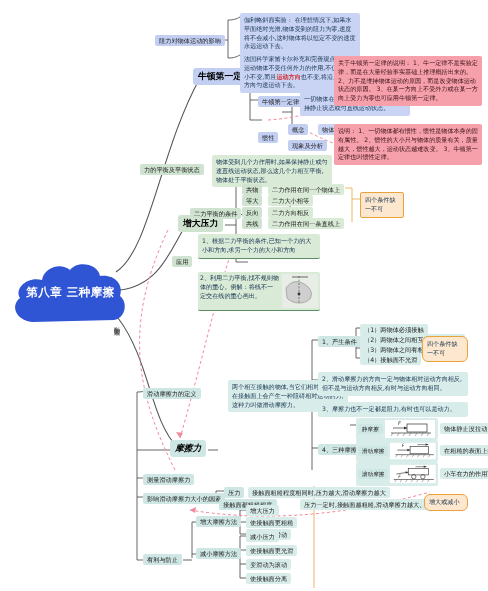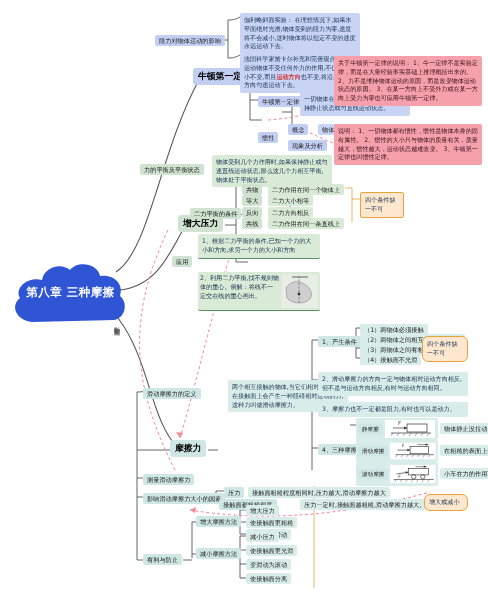--- a/index.html
+++ b/index.html
@@ -206,21 +206,21 @@
       <rect x="0" y="0" width="36" height="34" fill="#e8eee6"></rect>
       <path d="M4,14 C8,8 14,6 20,9 C27,12 32,18 28,25 C22,31 10,30 5,24 Z" fill="#cfcfcf" stroke="#777" stroke-width="0.5"></path>
       <line x1="17" y1="2" x2="17" y2="30" stroke="#444" stroke-width="0.6" stroke-dasharray="2,1.5"></line>
       <line x1="10" y1="3" x2="26" y2="3" stroke="#444" stroke-width="0.8"></line>
       <circle cx="17" cy="20" r="1.4" fill="#333"></circle>
     </svg>
   </div>
 
   <div class="vtext" style="left:112px;top:322px;">影响因素</div>
 
-  <div class="node big teal" style="left:170px;top:440px;">摩擦力</div>
+  <div class="node big teal" style="left:170px;top:440px;font-style:italic;">摩擦力</div>
 
   <div class="node lbl teal" style="left:143px;top:388px;">滑动摩擦力的定义</div>
   <div class="node para teal2" style="left:228px;top:380px;width:120px;">两个相互接触的物体,当它们相对滑动时,在接触面上会产生一种阻碍相对运动的力,这种力叫做滑动摩擦力。</div>
 
   <div class="node lbl teal" style="left:143px;top:474px;">测量滑动摩擦力</div>
 
   <div class="node lbl teal" style="left:143px;top:493px;">影响滑动摩擦力大小的因素</div>
   <div class="node lbl teal" style="left:224px;top:487px;">压力</div>
   <div class="node lbl teal2" style="left:248px;top:487px;">接触面粗糙程度相同时,压力越大,滑动摩擦力越大</div>
   <div class="node lbl teal" style="left:219px;top:499px;">接触面都粗糙程度</div>

